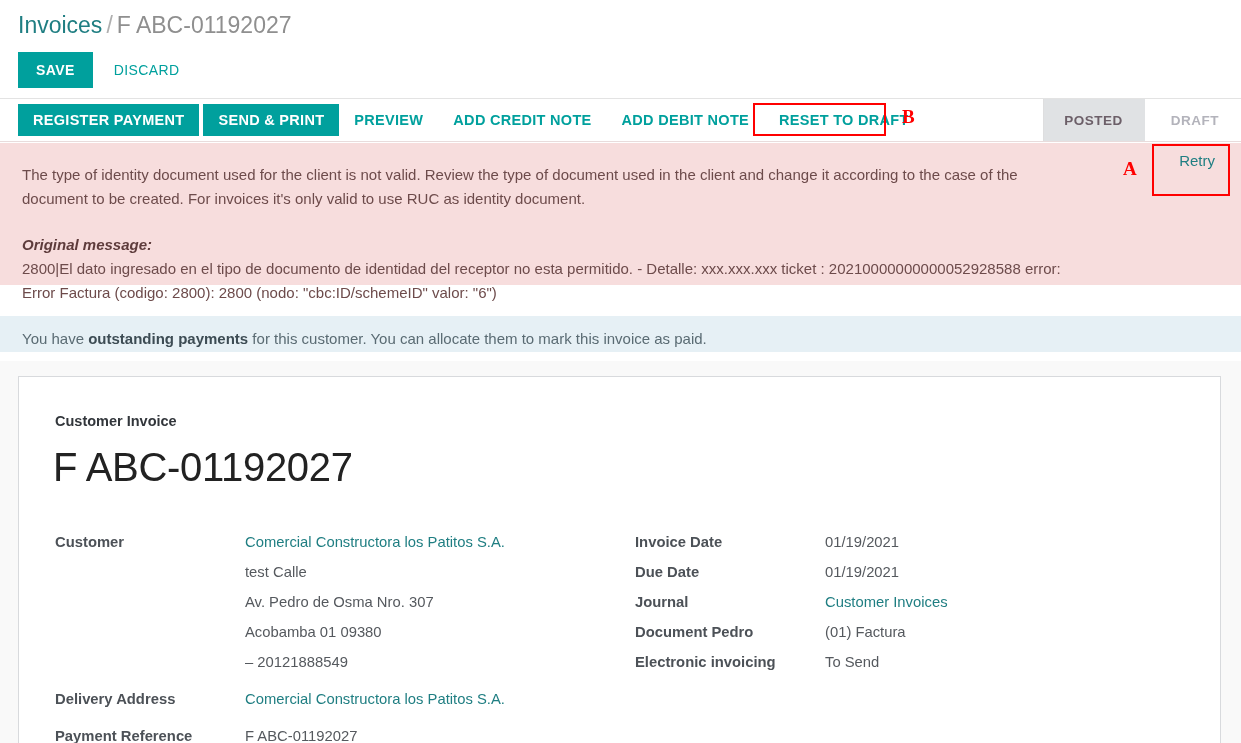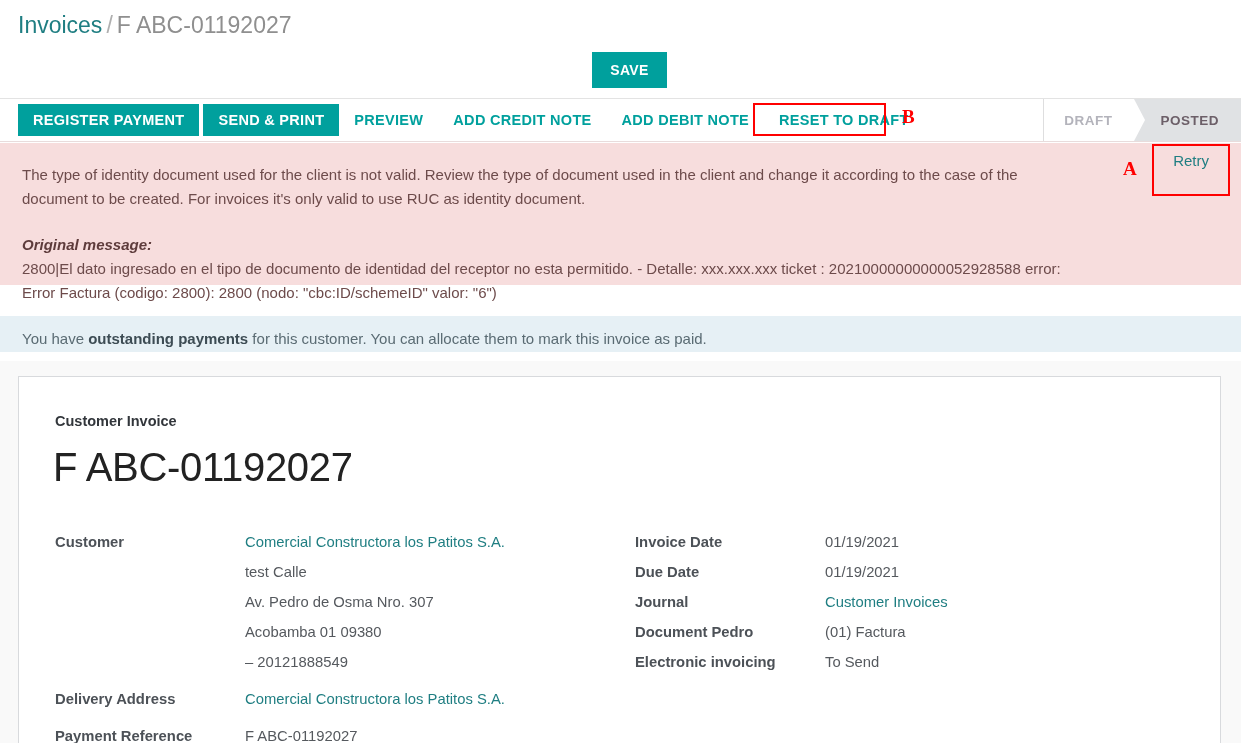--- a/index.html
+++ b/index.html
@@ -19,21 +19,21 @@
     font-size: 23px;
     line-height: 30px;
     color: #8f8f8f;
     white-space: nowrap;
   }
   .breadcrumb .bc-link { color: #1f7e82; cursor: pointer; }
   .breadcrumb .bc-sep { color: #b0b0b0; padding: 0 4px; }
   .breadcrumb .bc-current { color: #8f8f8f; }
 
   
-  .save-row { padding: 12px 0 0 18px; display: flex; align-items: center; flex-direction: column; }
+  .save-row { padding: 12px 0 0 18px; display: flex; align-items: center; }
   .btn-save {
     background: #00a09d; color: #fff;
     border: 1px solid #00a09d;
     font-size: 14px; font-weight: bold; letter-spacing: .4px;
     padding: 9px 17px; cursor: pointer; line-height: 16px;
   }
   .btn-discard {
     background: transparent; border: 1px solid transparent;
     color: #00a09d; font-size: 14px; font-weight: normal; letter-spacing: .4px;
     padding: 9px 14px; margin-left: 6px; cursor: pointer; line-height: 16px;
@@ -85,21 +85,21 @@
     position: absolute; left: 0; top: 143px; width: 1241px; height: 142px;
     background: #f7dddd;
     color: #6d4b4b;
     font-size: 15px; line-height: 24px;
     padding: 20px 18px 0 22px;
   }
   .alert-danger .ad-body { max-width: 1110px; }
   .alert-danger .ad-strong { font-weight: bold; color: #5e3c3c; font-style: italic; }
   .ad-gap { height: 22px; }
   .retry-wrap {
-    position: absolute; right: 17px; top: 0px;
+    position: absolute; right: 11px; top: 0px;
   }
   .btn-retry {
     background: transparent; border: 1px solid transparent;
     color: #1f7e82; font-size: 15px; padding: 7px 14px;
     cursor: pointer; line-height: 20px;
   }
 
   .alert-info {
     position: absolute; left: 0; top: 316px; width: 1241px; height: 36px;
     background: #e6f0f5; color: #5a6b73;
@@ -167,25 +167,25 @@
     <div class="tb-left">
       <button class="tb-btn primary">REGISTER PAYMENT</button>
       <button class="tb-btn primary">SEND &amp; PRINT</button>
       <button class="tb-btn">PREVIEW</button>
       <button class="tb-btn">ADD CREDIT NOTE</button>
       <button class="tb-btn">ADD DEBIT NOTE</button>
       <button class="tb-btn" id="reset-to-draft">RESET TO DRAFT</button>
     </div>
     <div class="tb-spacer"></div>
     <div class="statusbar">
+      <div class="st-item active">
+        <span>POSTED</span>
+      </div>
       <div class="st-item has-arrow pre-active">
         <span>DRAFT</span>
-      </div>
-      <div class="st-item active">
-        <span>POSTED</span>
       </div>
     </div>
   </div>
 
   <div class="alert-danger">
     <div class="ad-body">
       <div>The type of identity document used for the client is not valid. Review the type of document used in the client and change it according to the case of the</div>
       <div>document to be created. For invoices it's only valid to use RUC as identity document.</div>
       <div class="ad-gap"></div>
       <div class="ad-strong">Original message:</div>

